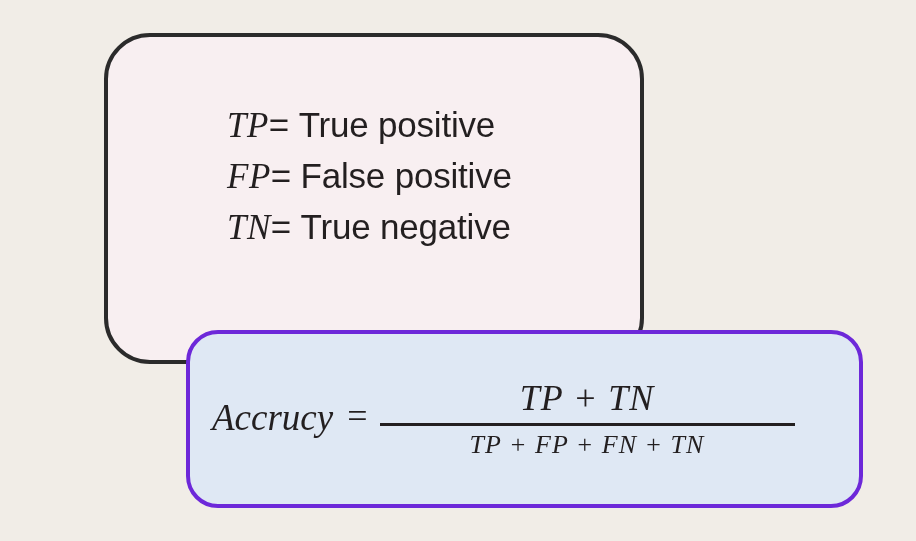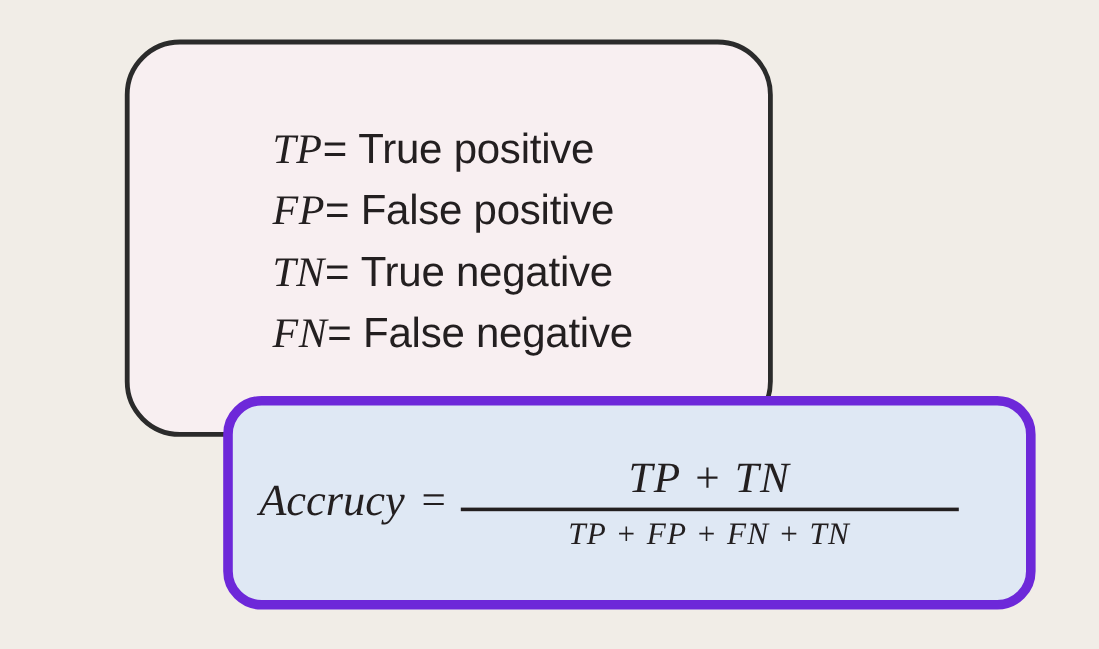--- a/index.html
+++ b/index.html
@@ -63,21 +63,21 @@
 
   
   .formula-card {
     position: absolute;
     left: 186px;
     top: 330px;
     width: 677px;
     height: 178px;
     box-sizing: border-box;
     background: #dfe8f4;
-    border: 8px solid #6d28d9;
+    border: 4px solid #6d28d9;
     border-radius: 32px;
     z-index: 2;
   }
 
   .formula-inner {
     position: absolute;
     left: 22px;
     top: 0;
     right: 14px;
     bottom: 0;
@@ -149,23 +149,20 @@
       </div>
 
       <div class="definition-row">
         <span class="abbr">FP</span><span class="definition-text">=</span><span class="definition-text">&nbsp;</span><span class="definition-text">False positive</span>
       </div>
 
       <div class="definition-row">
         <span class="abbr">TN</span><span class="definition-text">=</span><span class="definition-text">&nbsp;</span><span class="definition-text">True negative</span>
       </div>
 
-      <div class="definition-row">
-        <span class="abbr">FN</span><span class="definition-text">=</span><span class="definition-text">&nbsp;</span><span class="definition-text">False negative</span>
-      </div>
 
     </div>
   </div>
 
   <div class="formula-card">
     <div class="formula-inner">
       <span class="formula-lhs">Accrucy</span>
       <span class="formula-eq">=</span>
       <span class="fraction">
         <span class="numerator">TP + TN</span>

